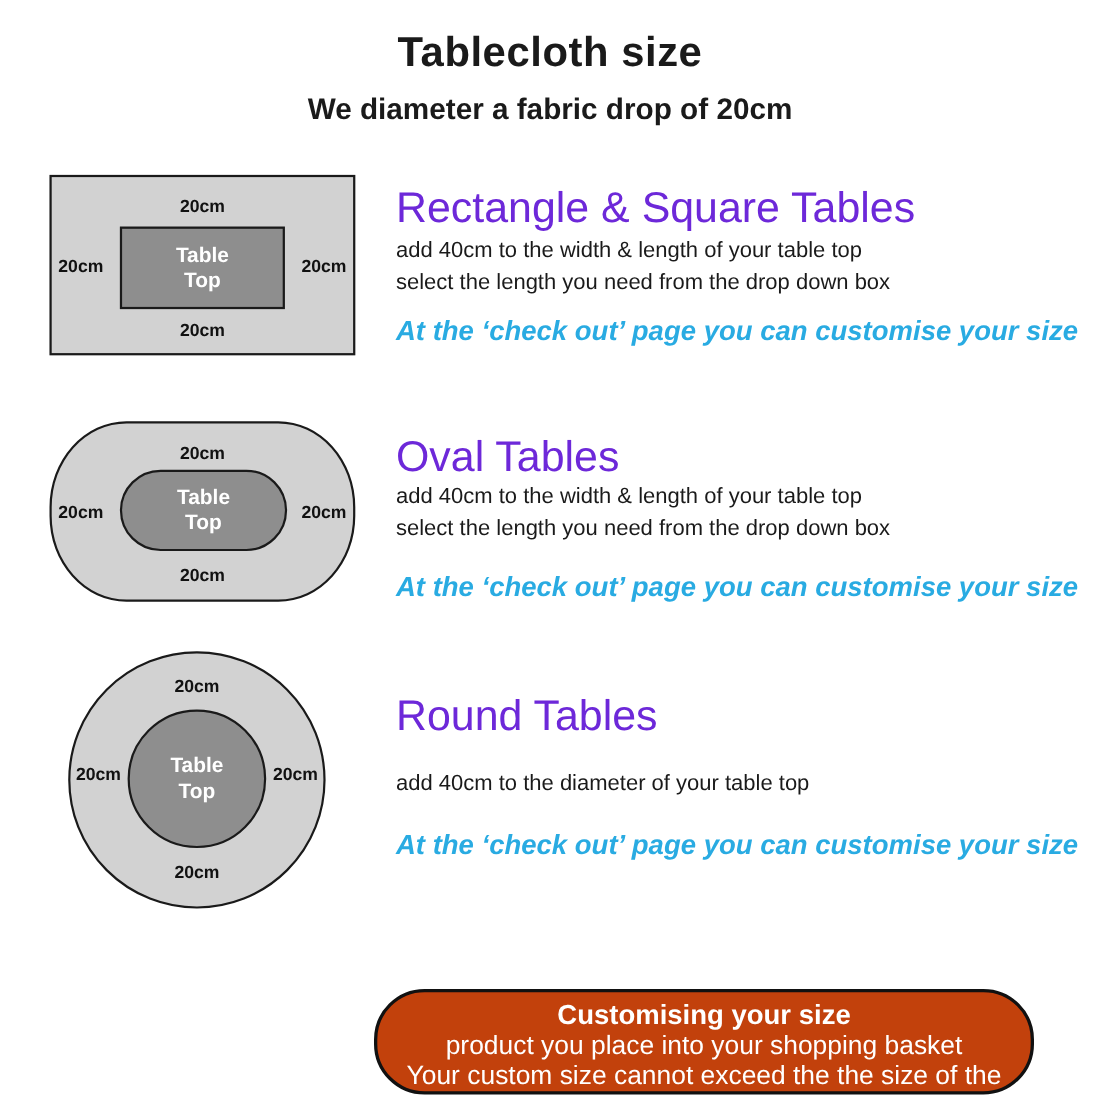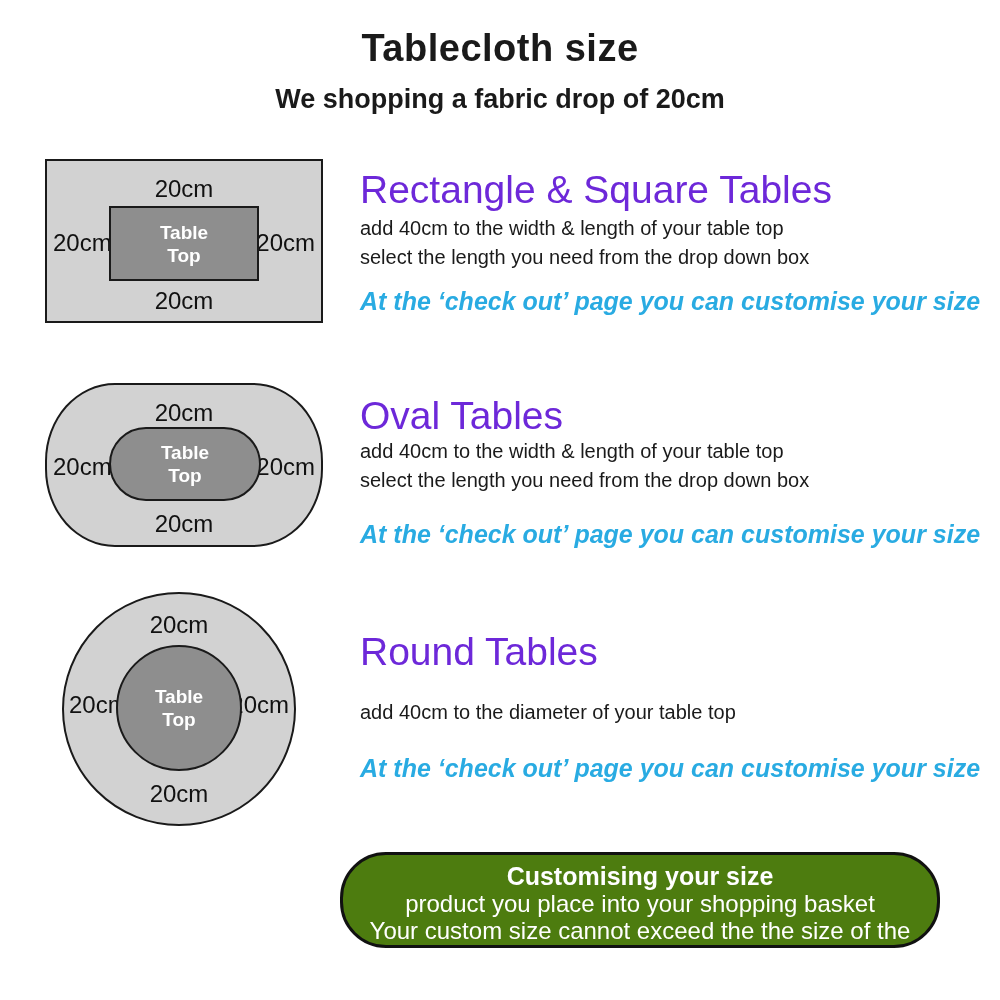--- a/index.html
+++ b/index.html
@@ -18,21 +18,21 @@
   .diagram-oval{left:45px;top:383px;width:278px;height:164px;border-radius:70px / 78px;}
   .diagram-round{left:62px;top:592px;width:234px;height:234px;border-radius:50%;}
 
   .tabletop{position:absolute;background:#8E8E8E;border:2px solid #1a1a1a;box-sizing:border-box;
     color:#ffffff;font-weight:bold;font-size:19px;line-height:23px;
     display:flex;flex-direction:column;align-items:center;justify-content:center;text-align:center;}
   .tabletop-rect{left:62px;top:45px;width:150px;height:75px;}
   .tabletop-oval{left:62px;top:42px;width:152px;height:74px;border-radius:37px;}
   .tabletop-round{left:52px;top:51px;width:126px;height:126px;border-radius:50%;}
 
-  .drop-label{position:absolute;font-size:24px;font-weight:normal;color:#111;line-height:22px;white-space:nowrap;}
+  .drop-label{position:absolute;font-size:16px;font-weight:bold;color:#111;line-height:22px;white-space:nowrap;}
   .lbl-top{left:0;width:100%;text-align:center;}
   .lbl-bottom{left:0;width:100%;text-align:center;}
   .diagram-rect .lbl-top{top:17px;}
   .diagram-rect .lbl-bottom{top:129px;}
   .diagram-rect .lbl-left{left:6px;top:71px;}
   .diagram-rect .lbl-right{right:6px;top:71px;}
   .diagram-oval .lbl-top{top:17px;}
   .diagram-oval .lbl-bottom{top:128px;}
   .diagram-oval .lbl-left{left:6px;top:71px;}
   .diagram-oval .lbl-right{right:6px;top:71px;}
@@ -52,33 +52,33 @@
   .body-oval{top:437px;}
   .body-round{top:676px;margin-top:22px;}
 
   .note-text{position:absolute;left:360px;font-size:25px;font-weight:bold;font-style:italic;
     color:#29ABE2;white-space:nowrap;}
   .note-rect{top:287px;}
   .note-oval{top:520px;}
   .note-round{top:754px;}
 
   
-  .footer-box{position:absolute;left:340px;top:852px;width:600px;height:96px;box-sizing:border-box;
-    background:#4d7c0f;border:3px solid #111;border-radius:46px;color:#ffffff;text-align:center;
+  .footer-box{position:absolute;left:340px;top:899px;width:600px;height:96px;box-sizing:border-box;
+    background:#c2410c;border:3px solid #111;border-radius:46px;color:#ffffff;text-align:center;
     padding-top:7px;}
   .footer-title{font-size:25px;font-weight:bold;line-height:28px;}
   .footer-line{font-size:24px;line-height:27px;}
 </style>
 </head>
 <body>
 
 <div class="canvas">
 
   <div class="page-title">Tablecloth size</div>
-  <div class="page-subtitle">We shopping a fabric drop of 20cm</div>
+  <div class="page-subtitle">We diameter a fabric drop of 20cm</div>
 
   <div class="diagram diagram-rect">
     <span class="drop-label lbl-top">20cm</span>
     <span class="drop-label lbl-left">20cm</span>
     <span class="drop-label lbl-right">20cm</span>
     <span class="drop-label lbl-bottom">20cm</span>
     <div class="tabletop tabletop-rect">
       <span>Table</span>
       <span>Top</span>
     </div>

